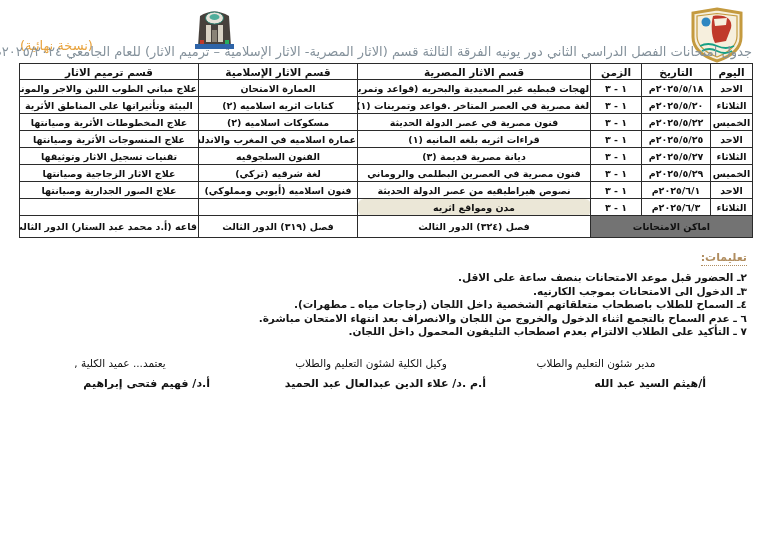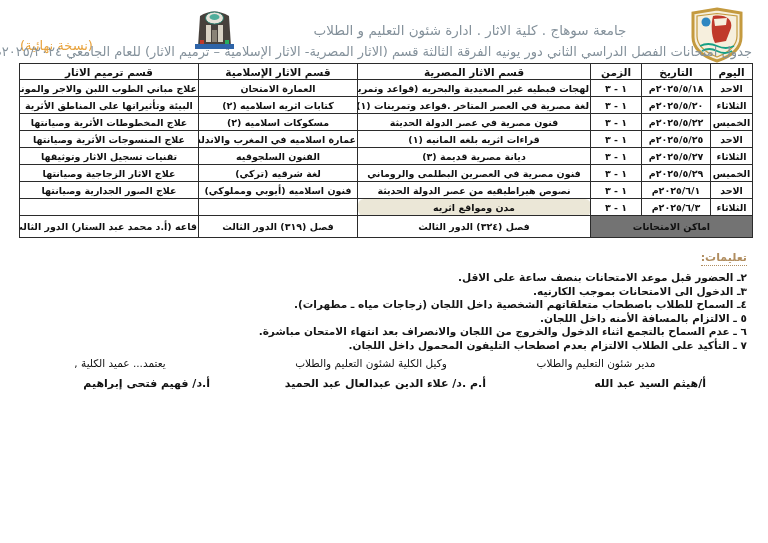--- a/index.html
+++ b/index.html
@@ -80,21 +80,20 @@
       <ellipse cx="23.5" cy="11" rx="5" ry="3" fill="#4fae9b"></ellipse>
       <rect x="15" y="19" width="5" height="17" fill="#d8d2c4"></rect>
       <rect x="27" y="19" width="5" height="17" fill="#d8d2c4"></rect>
       <rect x="21" y="24" width="5" height="12" fill="#8a8377"></rect>
       <rect x="4" y="38" width="39" height="5" fill="#2e64a8"></rect>
       <rect x="9" y="34" width="4" height="4" fill="#c0392b"></rect>
       <rect x="34" y="34" width="4" height="4" fill="#27ae60"></rect>
     </svg>
   </div>
 
-  <div class="org-line">جامعة سوهاج . كلية الاثار . ادارة شئون التعليم و الطلاب</div>
   <div class="version-note">(نسخة نهائية)</div>
   <div class="title-line">جدول امتحانات الفصل الدراسي الثاني دور يونيه الفرقة الثالثة  قسم (الاثار المصرية- الاثار الإسلامية – ترميم الاثار) للعام الجامعي ٢٠٢٥/٢٠٢٤م (لائحة قديمة)</div>
 
   <table class="schedule">
     <colgroup>
       <col style="width:42px">
         <col style="width:69px">
         <col style="width:51px">
       <col style="width:233px">
         <col style="width:159px">
@@ -183,21 +182,20 @@
         </tr>
       </tbody>
   </table>
 
   <div class="instructions">
     <span class="instructions-heading">تعليمات:</span>
     <ol id="instructions-list">
         <li>٢ـ الحضور قبل موعد الامتحانات بنصف ساعة على الاقل.</li>
         <li>٣ـ الدخول الى الامتحانات بموجب الكارنيه.</li>
         <li>٤ـ السماح للطلاب باصطحاب متعلقاتهم الشخصية داخل اللجان (زجاجات مياه ـ مطهرات).</li>
-        <li>٥ ـ الالتزام بالمسافة الأمنه داخل اللجان.</li>
         <li>٦ ـ عدم السماح بالتجمع اثناء الدخول والخروج من اللجان والانصراف بعد انتهاء الامتحان مباشرة.</li>
         <li>٧ ـ التأكيد على الطلاب الالتزام بعدم اصطحاب التليفون المحمول داخل اللجان.</li>
       </ol>
   </div>
 
   <div class="signatures">
     <div class="sig-block sig-1">
       <div class="sig-title">مدير شئون التعليم والطلاب</div>
       <div class="sig-name">أ/هيثم السيد عبد الله</div>
     </div>

